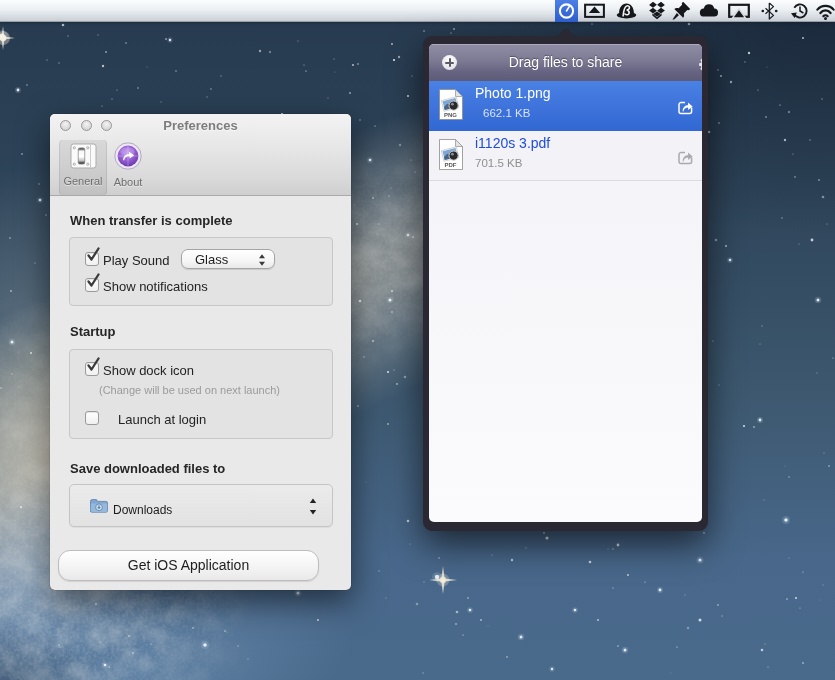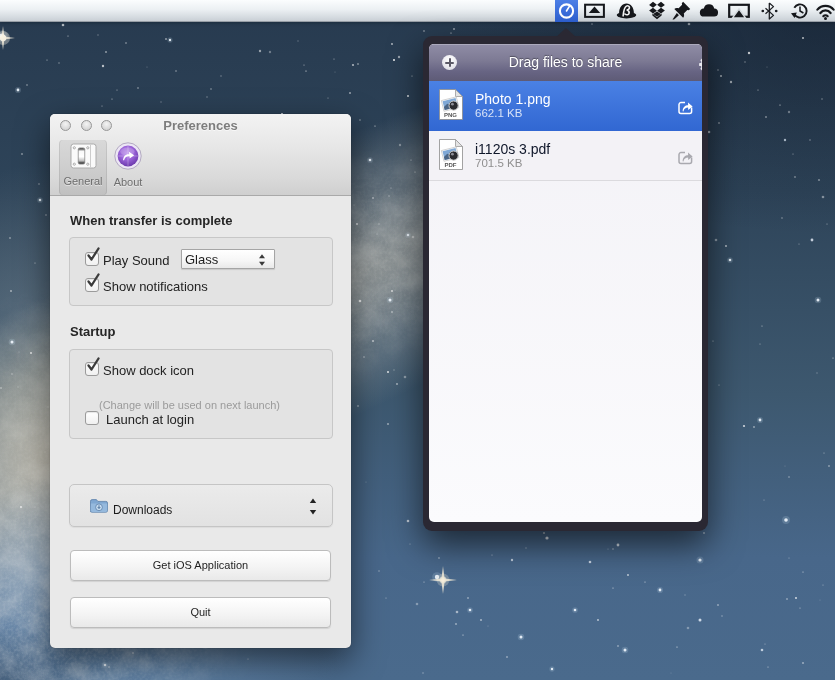--- a/index.html
+++ b/index.html
@@ -23,21 +23,21 @@
   background:radial-gradient(closest-side, rgba(130,142,150,0.4), rgba(130,142,150,0) 100%); }
 .b7 { left:240px; top:200px; width:300px; height:130px; transform:rotate(-27deg);
   background:radial-gradient(closest-side, rgba(175,172,162,0.25), rgba(175,172,162,0) 100%); }
 .b5 { left:-120px; top:625px; width:220px; height:120px;
   background:radial-gradient(closest-side, rgba(16,30,50,0.35), rgba(16,30,50,0) 100%); }
 .menubar { position:absolute; left:0; top:0; width:835px; height:22px;
   background:linear-gradient(180deg,#fbfdfe 0%, #ecf0f3 45%, #d6dce1 80%, #c9cfd5 100%);
   border-bottom:1px solid rgba(70,80,92,0.55); box-shadow:0 1px 3px rgba(10,20,32,0.4); }
 .mi { position:absolute; top:0; height:22px; }
 
-.prefs { position:absolute; left:50px; top:114px; width:301px; height:534px;
+.prefs { position:absolute; left:50px; top:114px; width:301px; height:476px;
   background:#e9e9e9; border-radius:5px;
   box-shadow:0 12px 32px rgba(0,0,0,0.55), 0 0 1px rgba(0,0,0,0.5); }
 .prefhead { position:absolute; left:0; top:0; width:301px; height:82px;
   border-radius:5px 5px 0 0;
   background:linear-gradient(180deg,#f3f3f3 0%, #e7e7e7 40%, #d9d9d9 80%, #cfcfcf 100%);
   border-bottom:1px solid #a9a9a9; }
 .tl { position:absolute; top:6px; width:11px; height:11px; border-radius:50%;
   background:radial-gradient(circle at 50% 35%, #f4f4f4, #c9c9c9);
   border:1px solid #979797; }
 .ptitle { position:absolute; top:4px; left:0; width:301px; text-align:center;
@@ -46,31 +46,31 @@
   background:rgba(0,0,0,0.07); box-shadow:inset 1px 0 0 rgba(0,0,0,0.08), inset -1px 0 0 rgba(0,0,0,0.08); }
 .tbitem { position:absolute; top:26px; text-align:center; }
 .tblabel { font-size:11px; color:#6e6e6e; text-shadow:0 1px 0 rgba(255,255,255,0.5); margin-top:2px; }
 
 .sectlabel { position:absolute; left:20px; font-size:13px; font-weight:bold; color:#262626; }
 .grp { position:absolute; left:19px; width:264px; background:#e3e3e3;
   border:1px solid #c7c7c7; border-radius:4px; }
 .cb { position:absolute; width:14px; height:14px; background:linear-gradient(#ffffff,#f0f0f0);
   border:1px solid #9b9b9b; border-radius:3px; box-shadow:inset 0 1px 1px rgba(0,0,0,0.1); }
 .cblabel { position:absolute; font-size:13px; color:#232323; }
-.note { position:absolute; font-size:11px; color:#9b9b9b;margin-top:15px; }
+.note { position:absolute; font-size:11px; color:#9b9b9b; }
 .glass { position:absolute; left:131px; top:135px; width:94px; height:20px;
-  background:linear-gradient(#ffffff,#f6f6f6 60%,#e9e9e9); border:1px solid #a5a5a5; border-radius:1px;
-  font-size:13px; color:#1d1d1d; line-height:19px; padding-left:3px;
+  background:linear-gradient(#ffffff,#f6f6f6 60%,#e9e9e9); border:1px solid #a5a5a5; border-radius:7px;
+  font-size:13px; color:#1d1d1d; line-height:19px; padding-left:13px;
   box-shadow:0 1px 1px rgba(0,0,0,0.12); }
 .popupbig { position:absolute; left:19px; top:370px; width:264px; height:43px;
   background:linear-gradient(#ebebeb,#e2e2e2); border:1px solid #c5c5c5; border-radius:5px;
   box-shadow:0 1px 1px rgba(0,0,0,0.06); }
-.btn { position:absolute; left:20px; width:261px; height:31px;
-  background:linear-gradient(#ffffff,#f4f4f4 55%,#e9e9e9); border:1px solid #bcbcbc; border-radius:4px;
-  font-size:11px; color:#1e1e1e; text-align:center; line-height:29px;
+.btn { position:absolute; left:8px; width:261px; height:31px;
+  background:linear-gradient(#ffffff,#f4f4f4 55%,#e9e9e9); border:1px solid #bcbcbc; border-radius:12px;
+  font-size:14px; color:#1e1e1e; text-align:center; line-height:29px;
   box-shadow:0 1px 1px rgba(0,0,0,0.1); }
 
 .popover { position:absolute; left:423px; top:36px; width:285px; height:495px;
   background:#2a2833; border-radius:9px;
   box-shadow:0 14px 34px rgba(0,0,0,0.6); }
 .poparrow { position:absolute; left:133px; top:-8.5px; width:0; height:0;
   border-left:10px solid transparent; border-right:10px solid transparent;
   border-bottom:9px solid #2a2833; }
 .popinner { position:absolute; left:6px; top:8px; width:273px; height:478px;
   border-radius:5px; overflow:hidden; background:linear-gradient(#f2f1f6,#fbfbfd); }
@@ -80,24 +80,24 @@
 .poptitle { position:absolute; left:0; top:0; width:273px; text-align:center; line-height:37px;
   font-size:14px; color:#ffffff; text-shadow:0 -1px 1px rgba(0,0,0,0.4); }
 .plus { position:absolute; left:13px; top:11px; width:15px; height:15px; border-radius:50%;
   background:radial-gradient(circle at 50% 30%, #ffffff, #d8d7e0); }
 .plus:before { content:""; position:absolute; left:3px; top:6.5px; width:9px; height:2px; background:#5b5966; border-radius:1px;}
 .plus:after { content:""; position:absolute; left:6.5px; top:3px; width:2px; height:9px; background:#5b5966; border-radius:1px;}
 .row { position:absolute; left:0; width:273px; height:50px; }
 .row1 { top:37px; background:linear-gradient(#4a81e4,#3167d2); }
 .row2 { top:87px; background:#f3f2f6; border-bottom:1px solid #dbdade; }
 .row3 { top:137px; background:#f2f1f5; border-bottom:1px solid #dbdade; }
-.ft { position:absolute; left:46px; top:10px; font-size:14px; }
+.ft { position:absolute; left:46px; top:4px; font-size:14px; }
 .fs { position:absolute; left:46px; top:26px; font-size:11.5px; }
-.row1 .ft { color:#ffffff; } .row1 .fs { color:#d7e2f7; }
-.row2 .ft, .row3 .ft { color:#0f172a; }
+.row1 .ft { color:#ffffff; } .row1 .fs { color:#d7e2f7;margin-left:8px; }
+.row2 .ft, .row3 .ft { color:#1d4ed8; }
 .row2 .fs, .row3 .fs { color:#8f8f8f; }
 .ficon { position:absolute; left:10px; top:8px; }
 .shicon { position:absolute; left:249px; top:18px; }
 </style>
 </head>
 <body>
 <div class="desktop">
     <div class="band b3"></div>
     <div class="band b6"></div>
     <div class="band b7"></div>
@@ -715,37 +715,37 @@
 
   <div class="sectlabel" style="top:210px">Startup</div>
   <div class="grp" style="top:235px;height:90px"></div>
   <div class="cb" style="left:35px;top:248px"></div>
   <svg width="16" height="16" viewBox="0 0 16 16" style="position:absolute;left:36px;top:243px">
     <path d="M2.5,8.5 L5.5,12.5 L12.5,1.5" fill="none" stroke="#3b3b3b" stroke-width="2.3" stroke-linecap="round" stroke-linejoin="round"></path>
   </svg>
   <div class="cblabel" style="left:53px;top:249px">Show dock icon</div>
   <div class="note" style="left:49px;top:270px">(Change will be used on next launch)</div>
   <div class="cb" style="left:35px;top:297px"></div>
-  <div class="cblabel" style="left:56px;top:298px">Launch at login</div>
-
+  <div class="cblabel" style="left:68px;top:298px">Launch at login</div>
+
+  <div class="sectlabel" style="top:347px">Save downloaded files to</div>
   <div class="popupbig">
     <svg width="18" height="14" viewBox="0 0 18 14" style="position:absolute;left:20px;top:14px">
       <path d="M0.5,2.2 a1.6,1.6 0 0 1 1.6,-1.6 h4.3 l1.4,1.8 h8 a1.6,1.6 0 0 1 1.7,1.6 v7.6 a1.6,1.6 0 0 1 -1.7,1.6 h-14 a1.6,1.6 0 0 1 -1.6,-1.6 Z" fill="#7fa7d1" stroke="#5a7fa8" stroke-width="0.8"></path>
       <path d="M1,4.4 h16.2 v6.9 a1.6,1.6 0 0 1 -1.7,1.6 h-13 a1.6,1.6 0 0 1 -1.6,-1.6 Z" fill="#95b9dd"></path>
       <circle cx="9" cy="8.3" r="3.4" fill="#c6dcf0" stroke="#5a7fa8" stroke-width="0.8"></circle>
       <path d="M9,6.3 v3 M7.7,8 l1.3,1.5 L10.3,8" fill="none" stroke="#4e739c" stroke-width="1"></path>
     </svg>
     <div style="position:absolute;left:43px;top:18px;font-size:12px;color:#1c1c1c">Downloads</div>
     <svg width="8" height="17" viewBox="0 0 8 17" style="position:absolute;right:15px;top:13px">
       <path d="M4,0.5 L7.2,5 L0.8,5 Z" fill="#222"></path>
       <path d="M4,16.5 L7.2,12 L0.8,12 Z" fill="#222"></path>
     </svg>
   </div>
   <div class="btn" style="top:436px">Get iOS Application</div>
-  <div class="btn" style="top:483px">Quit</div>
 </div>
 
 <div class="popover">
   <div class="poparrow"></div>
   <div class="popinner">
     <div class="pophead">
       <div class="plus"></div>
       <div class="poptitle">Drag files to share</div>
       <svg width="17" height="17" viewBox="0 0 17 17" style="position:absolute;right:8px;top:12px">
         <g transform="translate(8.5,8.5)" fill="#e9e8ef">

